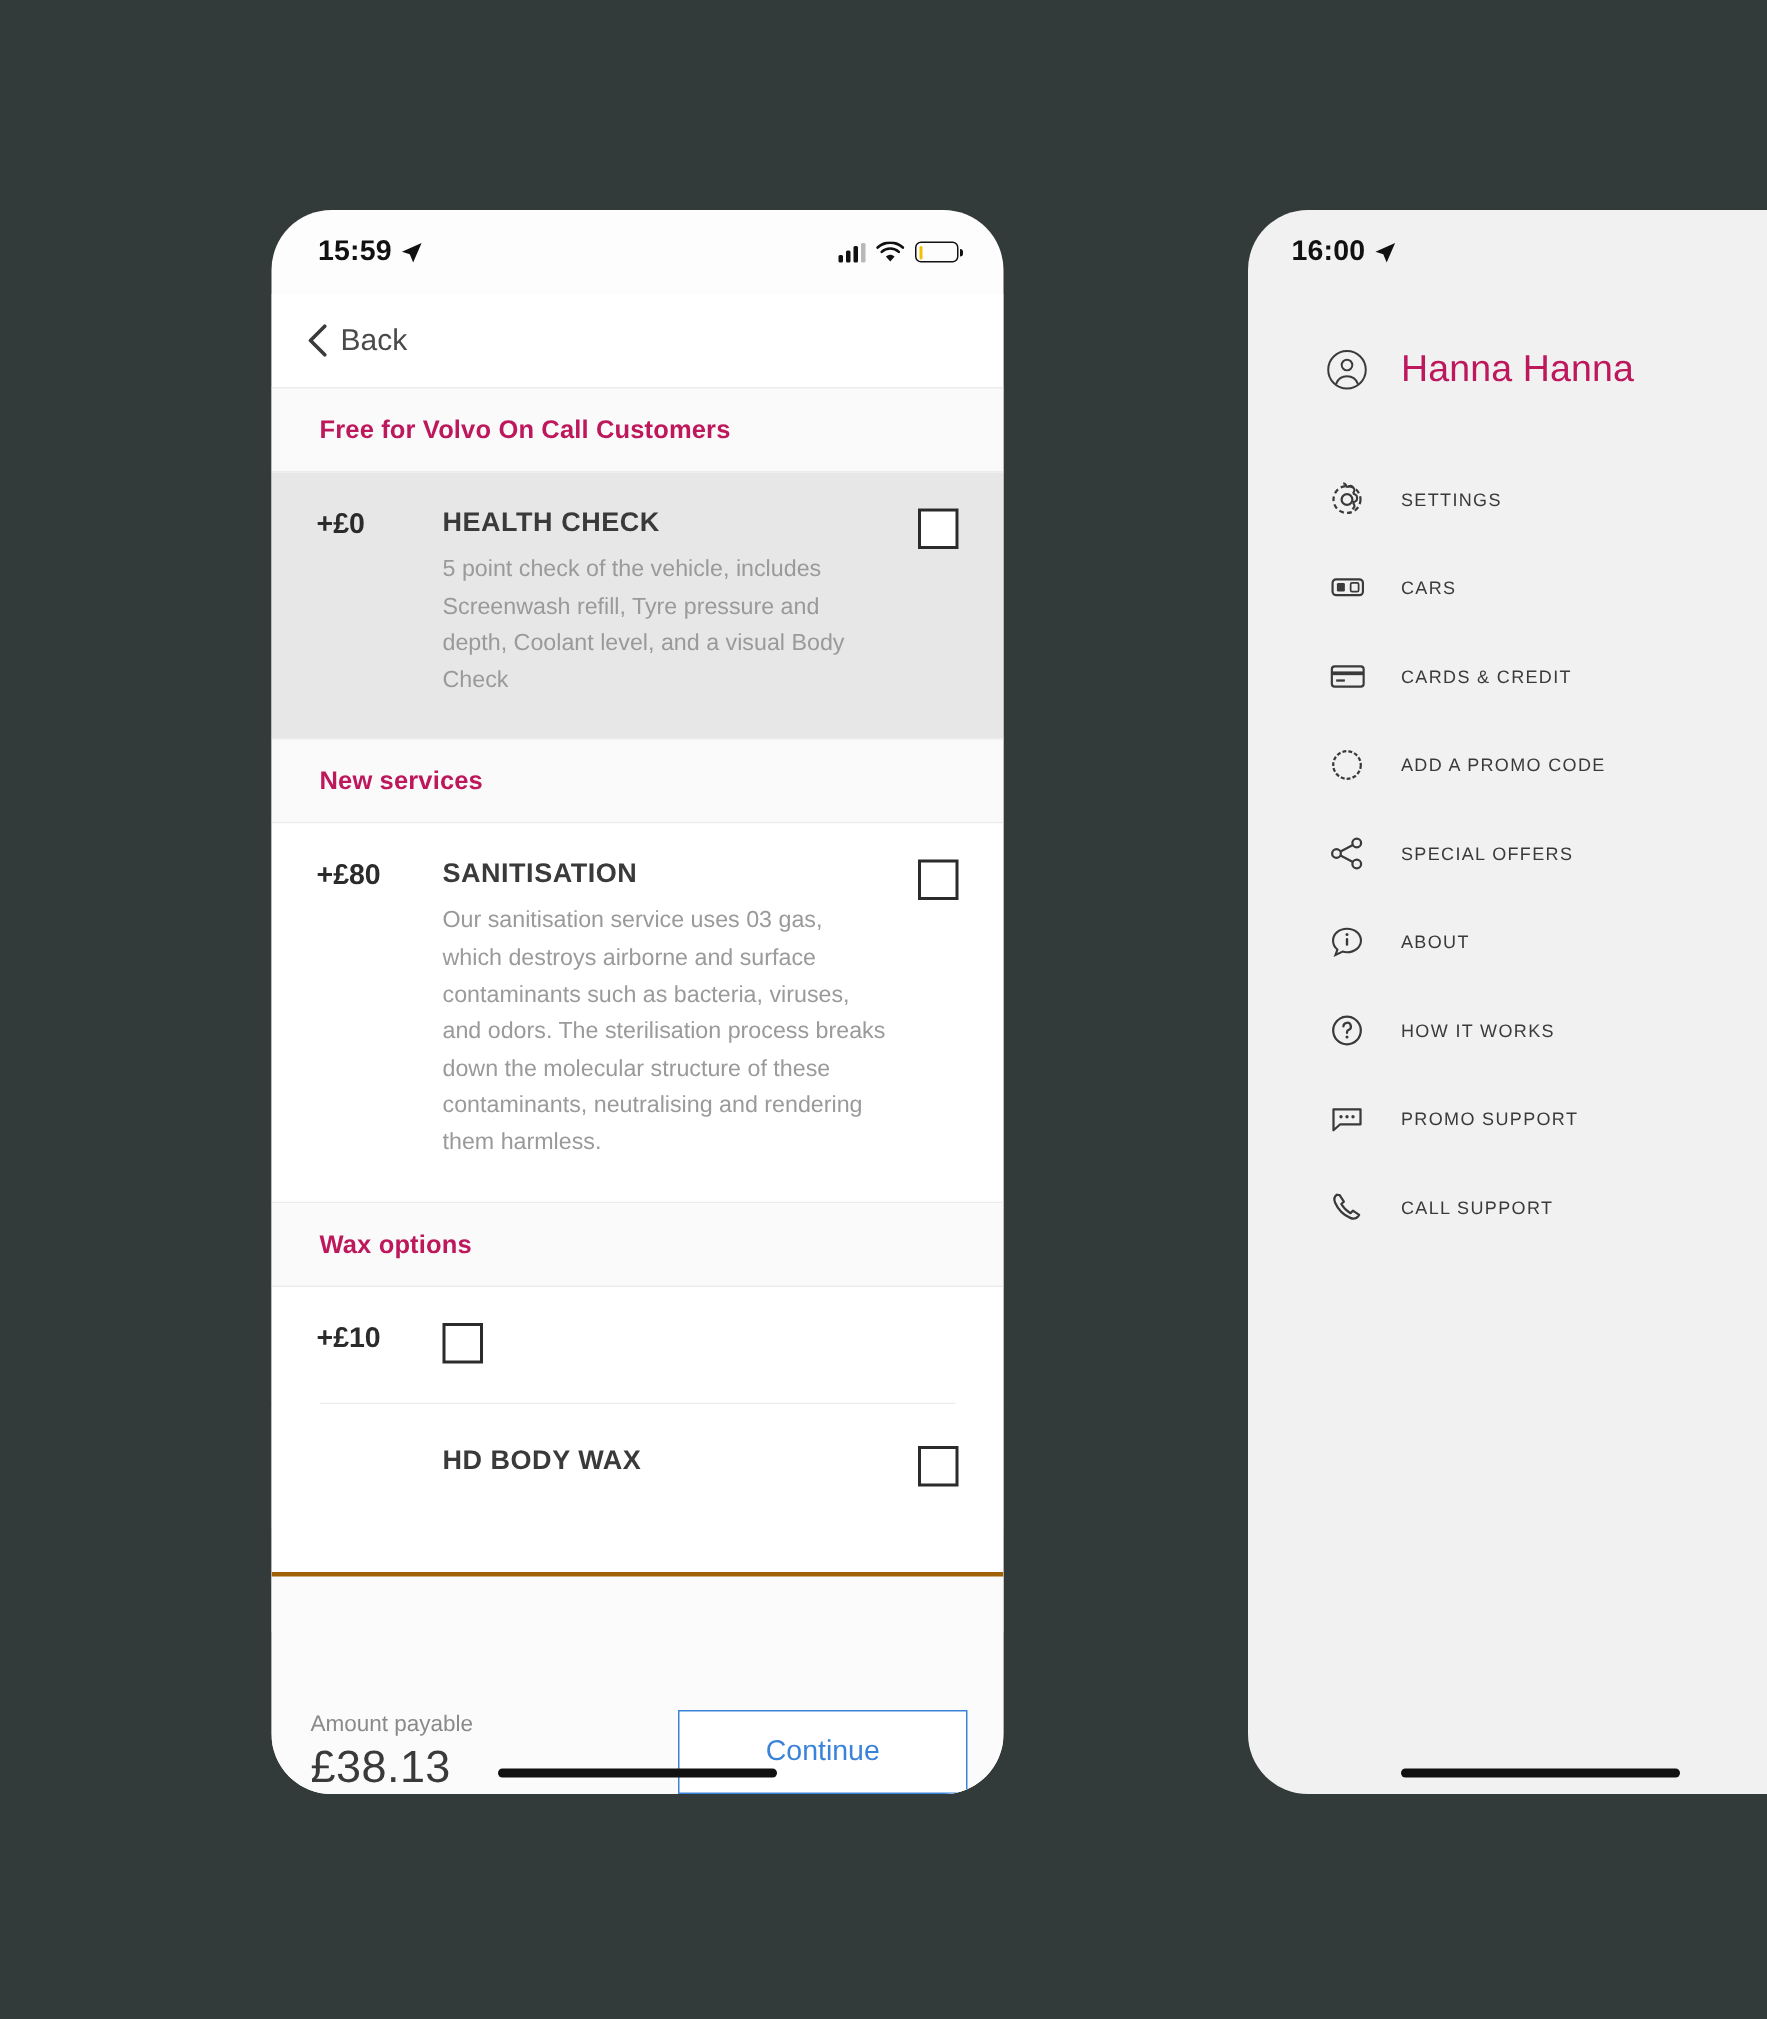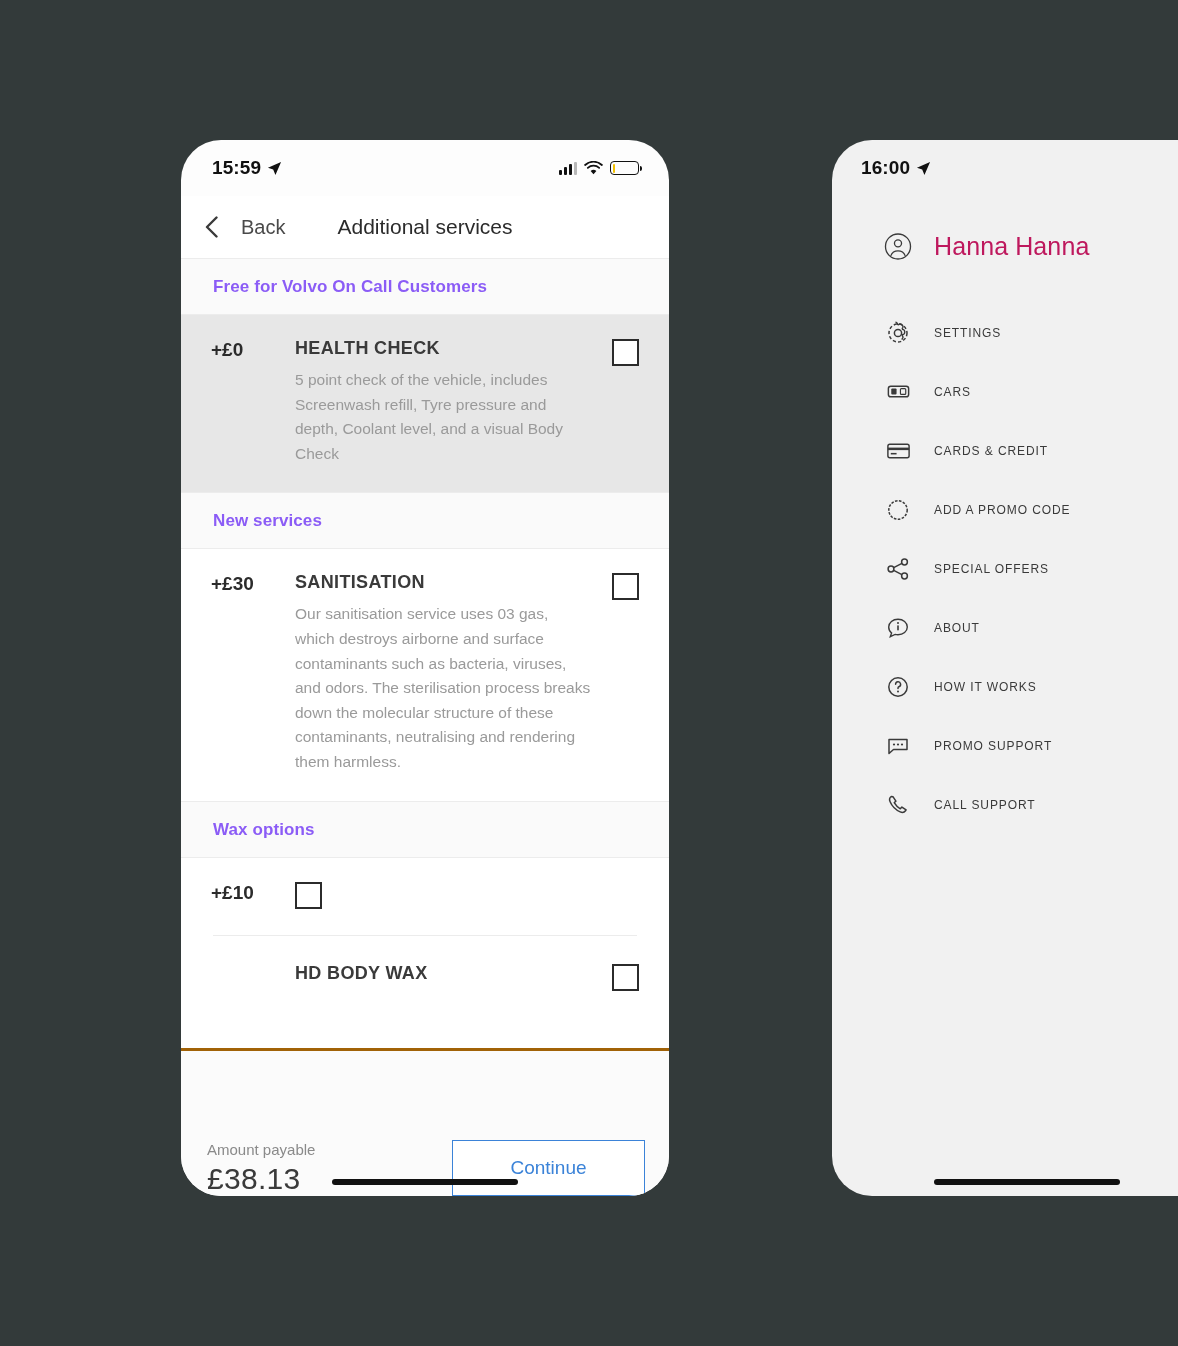--- a/index.html
+++ b/index.html
@@ -52,37 +52,37 @@
     width:2px; height:5px; background:#111; border-radius:0 2px 2px 0;
   }
   .battery .lvl { height:100%; width:12%; background:#f3c000; border-radius:2px; }
 
   
   .navbar {
     height: 62px; display:flex; align-items:center; position:relative;
     padding: 0 24px; background:#ffffff;
   }
   .back-btn {
-    display:flex; align-items:center; gap:23px; cursor:pointer;
+    display:flex; align-items:center; gap:9px; cursor:pointer;
     color:#4a4a4a; font-size:20px;
   }
   .chev { display:block; }
   .nav-title {
     position:absolute; left:0; right:0; text-align:center;
     font-size: 21px; color:#2b2b2b; pointer-events:none;
   }
 
   
   .scroll-area { position:relative; height: 830px; overflow:hidden; background:#ffffff; }
   .section-header {
     background:#fafafa;
     border-top:1px solid #ececec;
     border-bottom:1px solid #ececec;
     padding: 18px 32px 17px;
-    font-size: 17px; font-weight: bold; color:#8b5cf6;
+    font-size: 17px; font-weight: bold; color:#be185d;
     letter-spacing: .1px;
   }
   .svc-row {
     display:flex; padding: 23px 30px 26px 30px; background:#ffffff;
     position:relative;
   }
   .svc-row.highlight { background:#e7e7e7; }
   .svc-price {
     width: 84px; flex:0 0 84px;
     font-size:19px; font-weight:bold; color:#2b2b2b;
@@ -178,38 +178,37 @@
 
     <div class="navbar">
       <div class="back-btn">
         <span class="chev">
           <svg width="13" height="22" viewBox="0 0 13 22">
               <path d="M11.5 1.5 2 11l9.5 9.5" stroke="#3a3a3a" stroke-width="2.4" fill="none" stroke-linecap="round" stroke-linejoin="round"></path>
             </svg>
         </span>
         <span>Back</span>
       </div>
-      <div class="nav-title">Additional services</div>
     </div>
 
     <div class="scroll-area">
 
       <div class="section-header">Free for Volvo On Call Customers</div>
       <div class="svc-row highlight">
         <div class="svc-price">+£0</div>
         <div class="svc-body">
           <div class="svc-title">HEALTH CHECK</div>
           <div class="svc-desc">5 point check of the vehicle, includes Screenwash refill, Tyre pressure and depth, Coolant level, and a visual Body Check</div>
         </div>
         <div class="checkbox"></div>
       </div>
 
       <div class="section-header">New services</div>
       <div class="svc-row">
-        <div class="svc-price">+£30</div>
+        <div class="svc-price">+£80</div>
         <div class="svc-body">
           <div class="svc-title">SANITISATION</div>
           <div class="svc-desc">Our sanitisation service uses 03 gas, which destroys airborne and surface contaminants such as bacteria, viruses, and odors. The sterilisation process breaks down the molecular structure of these contaminants, neutralising and rendering them harmless.</div>
         </div>
         <div class="checkbox"></div>
       </div>
 
       <div class="section-header">Wax options</div>
       <div class="svc-row">
         <div class="svc-price">+£10</div>

